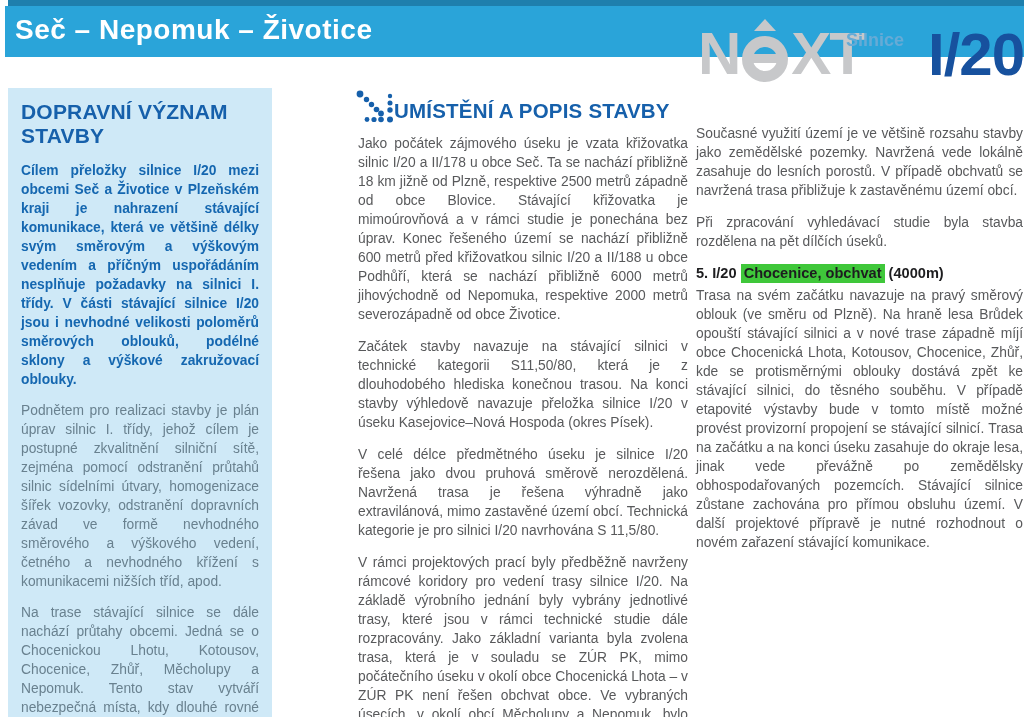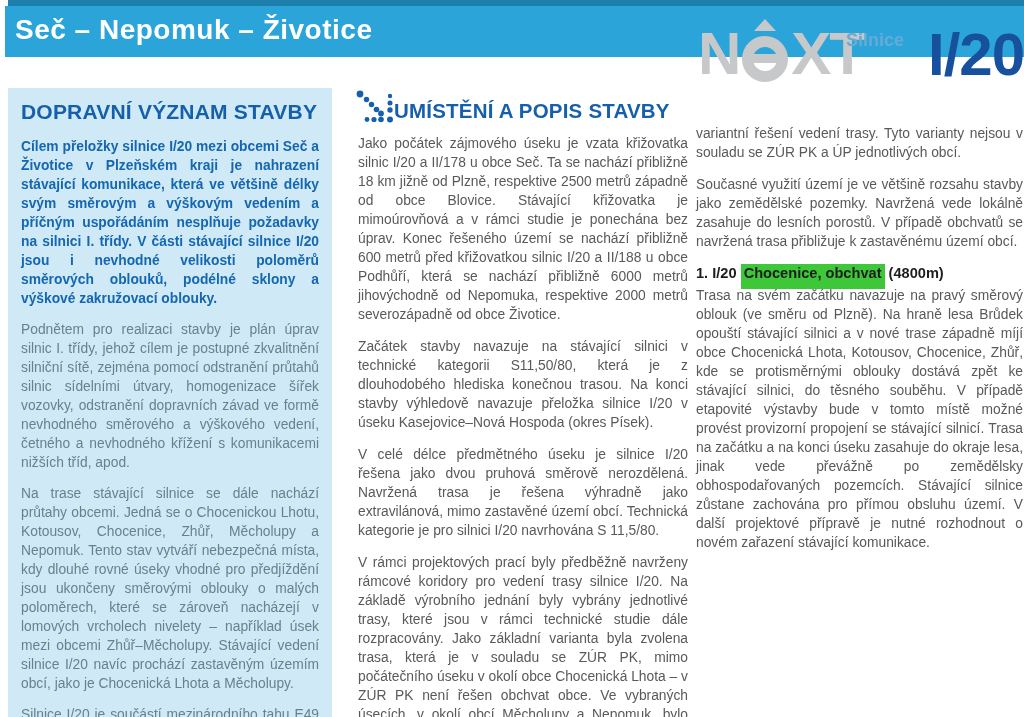--- a/index.html
+++ b/index.html
@@ -17,39 +17,39 @@
   .e-wrap{position:relative;width:46px;height:46px;margin:12px 3px 0 3px;display:inline-block;}
   .caret-icon{position:absolute;top:-17px;left:50%;transform:translateX(-50%);
     width:0;height:0;border-left:11px solid transparent;border-right:11px solid transparent;
     border-bottom:12px solid var(--next_gray,#c7c8ca);}
   .ring-icon{position:absolute;inset:0;border-radius:50%;border:11px solid var(--next_gray,#c7c8ca);box-sizing:border-box;}
   .ring-bar{position:absolute;left:-5px;right:-5px;top:50%;height:9px;margin-top:-5px;background:var(--next_gray,#c7c8ca);}
   .silnice{position:absolute;left:846px;top:30px;font-size:18px;font-weight:bold;color:var(--silnice_blue,#66abd6);z-index:3;}
   .road-number{position:absolute;left:928px;top:0px;font-size:60px;font-weight:bold;
     color:var(--road_navy,#17519e);z-index:4;letter-spacing:-1px;margin-top:20px;}
   
-  .left-panel{position:absolute;left:8px;top:88px;width:324px;bottom:0;box-sizing:border-box;
+  .left-panel{position:absolute;left:8px;top:88px;width:264px;bottom:0;box-sizing:border-box;
     background:var(--panel_bg,#cfe9f7);padding:12px 13px 10px 13px;}
   .left-panel h2{margin:0 0 13px 0;font-size:21px;color:var(--heading_blue,#1660ab);letter-spacing:0.2px;}
   .left-panel p{margin:12px 0 10px 0;font-size:13.8px;line-height:19px;text-align:justify;hyphens:auto;}
   .lead{font-weight:bold;color:var(--lead_blue,#1567b0);}
   .lbody{color:var(--panel_body,#69818f);}
   
   .main-head{position:absolute;left:356px;top:90px;display:flex;align-items:flex-end;}
   .main-head h2{margin:0;font-size:20.5px;color:var(--heading_blue,#1660ab);letter-spacing:0.2px;}
   .dots-icon{color:var(--heading_blue,#17539b);flex:0 0 auto;}
   
   .col{position:absolute;box-sizing:border-box;}
   .col p{margin:0 0 13px 0;font-size:13.8px;line-height:19px;color:var(--body_gray,#58595b);
     text-align:justify;hyphens:auto;}
   .col-middle{left:358px;top:134px;width:330px;}
   .col-right{left:696px;top:124px;width:327px;}
   .sec-head{font-weight:bold;color:#1d1d1f !important;text-align:left !important;
     font-size:14.6px !important;margin:1px 0 3px 0 !important;}
-  .hl{background:var(--highlight_green,#3fc73a);padding:1px 3px 8px 3px;}
+  .hl{background:var(--highlight_green,#3fc73a);padding:1px 3px 2px 3px;}
 </style>
 </head>
 <body>
 
 <div class="topstrip"></div>
 
 <div class="headerbar">
   <div class="page-title">Seč – Nepomuk – Životice</div>
 </div>
 
@@ -95,17 +95,17 @@
 </div>
 
 <div class="col col-middle">
   <p>Jako počátek zájmového úseku je vzata křižovatka silnic I/20 a II/178 u obce Seč. Ta se nachází přibližně 18 km jižně od Plzně, respektive 2500 metrů západně od obce Blovice. Stávající křižovatka je mimoúrovňová a v rámci studie je ponechána bez úprav. Konec řešeného území se nachází přibližně 600 metrů před křižovatkou silnic I/20 a II/188 u obce Podhůří, která se nachází přibližně 6000 metrů jihovýchodně od Nepomuka, respektive 2000 metrů severozápadně od obce Životice.</p>
   <p>Začátek stavby navazuje na stávající silnici v technické kategorii S11,50/80, která je z dlouhodobého hlediska konečnou trasou. Na konci stavby výhledově navazuje přeložka silnice I/20 v úseku Kasejovice–Nová Hospoda (okres Písek).</p>
   <p>V celé délce předmětného úseku je silnice I/20 řešena jako dvou pruhová směrově nerozdělená. Navržená trasa je řešena výhradně jako extravilánová, mimo zastavěné území obcí. Technická kategorie je pro silnici I/20 navrhována S 11,5/80.</p>
   <p>V rámci projektových prací byly předběžně navrženy rámcové koridory pro vedení trasy silnice I/20. Na základě výrobního jednání byly vybrány jednotlivé trasy, které jsou v rámci technické studie dále rozpracovány. Jako základní varianta byla zvolena trasa, která je v souladu se ZÚR PK, mimo počátečního úseku v okolí obce Chocenická Lhota – v ZÚR PK není řešen obchvat obce. Ve vybraných úsecích, v okolí obcí Měcholupy a Nepomuk, bylo zvoleno</p>
 </div>
 
 <div class="col col-right">
-  <p>variantní řešení vedení trasy. Tyto varianty nejsou v souladu se ZÚR PK a ÚP jednotlivých obcí.</p>
   <p>Současné využití území je ve většině rozsahu stavby jako zemědělské pozemky. Navržená vede lokálně zasahuje do lesních porostů. V případě obchvatů se navržená trasa přibližuje k zastavěnému území obcí.</p>
-  <p class="sec-head"><span>1. I/20 </span><span class="hl">Chocenice, obchvat</span><span> (4800m)</span></p>
+  <p>Při zpracování vyhledávací studie byla stavba rozdělena na pět dílčích úseků.</p>
+  <p class="sec-head"><span>5. I/20 </span><span class="hl">Chocenice, obchvat</span><span> (4000m)</span></p>
   <p>Trasa na svém začátku navazuje na pravý směrový oblouk (ve směru od Plzně). Na hraně lesa Brůdek opouští stávající silnici a v nové trase západně míjí obce Chocenická Lhota, Kotousov, Chocenice, Zhůř, kde se protisměrnými oblouky dostává zpět ke stávající silnici, do těsného souběhu. V případě etapovité výstavby bude v tomto místě možné provést provizorní propojení se stávající silnicí. Trasa na začátku a na konci úseku zasahuje do okraje lesa, jinak vede převážně po zemědělsky obhospodařovaných pozemcích. Stávající silnice zůstane zachována pro přímou obsluhu území. V další projektové přípravě je nutné rozhodnout o novém zařazení stávající komunikace.</p>
 </div>
 
 </body></html>

